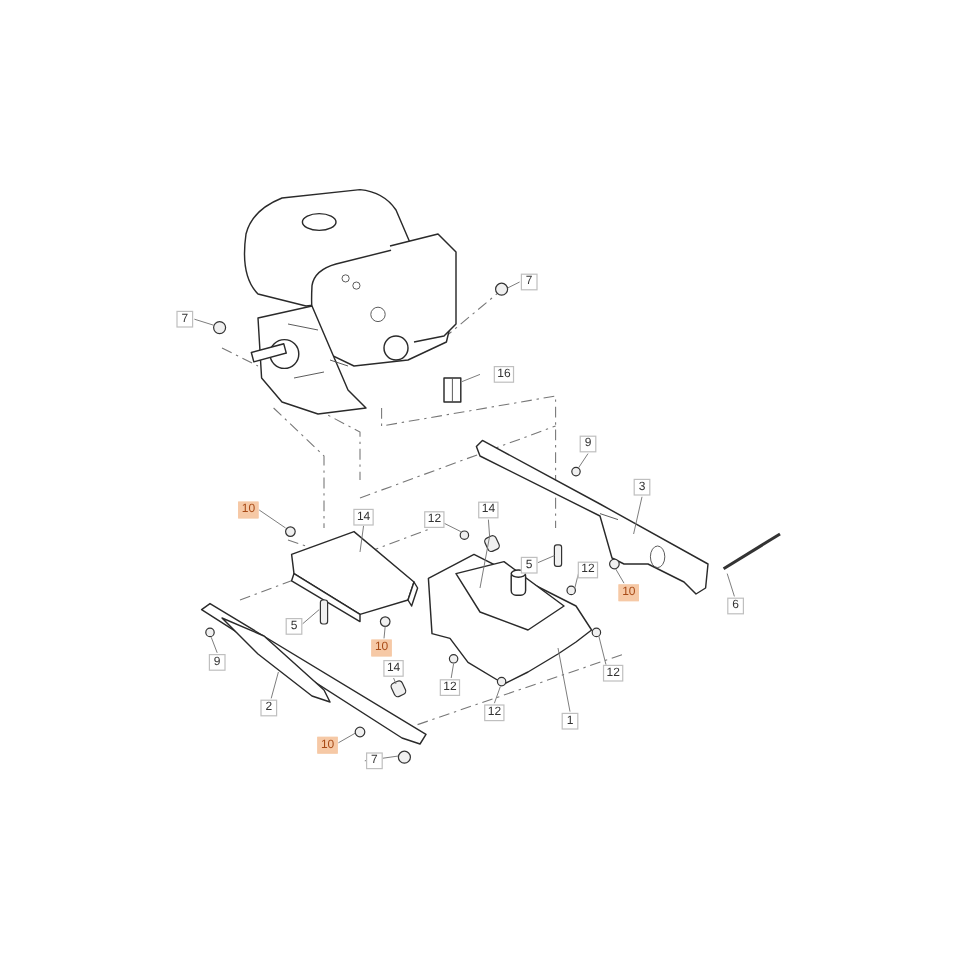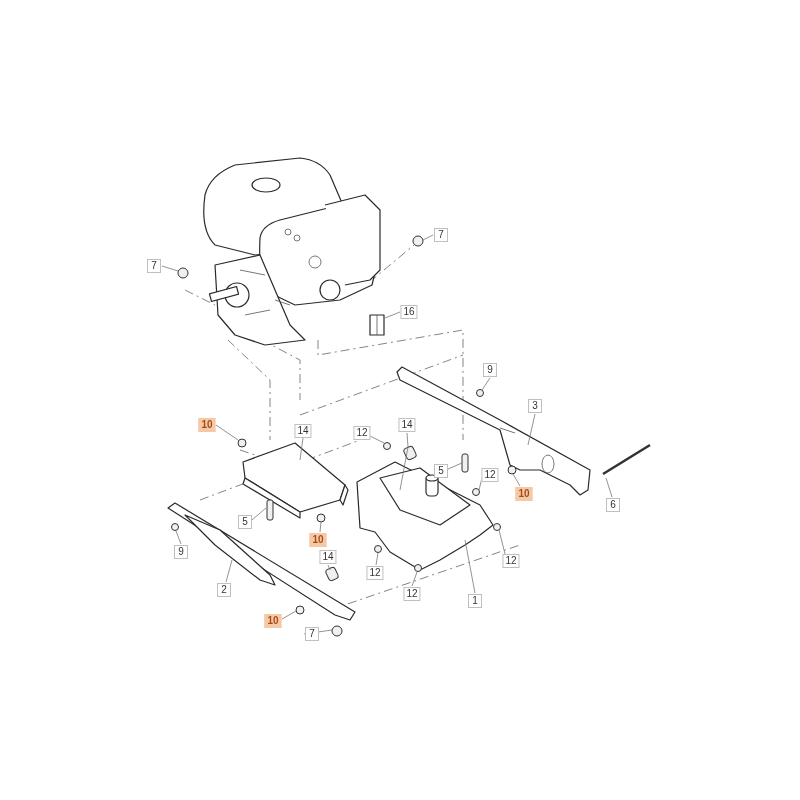--- a/index.html
+++ b/index.html
@@ -5,21 +5,21 @@
     html, body { margin: 0; padding: 0; background: #ffffff; }
     body { width: 800px; height: 800px; position: relative; overflow: hidden;
            font-family: "Liberation Sans", sans-serif; }
     #diagram { position: absolute; left: 0; top: 0; width: 800px; height: 800px; }
     .callout {
       position: absolute; font-size: 10px; color: #333333; line-height: 12px;
       border: 1px solid #bfbfbf; background: #ffffff; padding: 0 2px;
       min-width: 8px; text-align: center; transform: translate(-50%, -50%);
       font-family: "Liberation Sans", sans-serif;
     }
-    .callout.hl { background: #f6c9a6; border-color: #f6c9a6; color: #a84a16; font-weight: bold; }
+    .callout.hl { background: #f6c9a6; border-color: #f6c9a6; color: #a84a16; font-weight: normal; }
     .part { fill: #ffffff; stroke: #2a2a2a; stroke-width: 1.2; stroke-linejoin: round; }
     .thin { fill: none; stroke: #555; stroke-width: 0.8; }
     .dash { fill: none; stroke: #777; stroke-width: 0.9; stroke-dasharray: 9 4 2 4; }
     .lead { fill: none; stroke: #777; stroke-width: 0.8; }
     .hw { fill: #f0f0f0; stroke: #333; stroke-width: 1; }
   </style>
 </head>
 <body>
 
 <svg id="diagram" viewBox="0 0 800 800" xmlns="http://www.w3.org/2000/svg">
@@ -130,21 +130,21 @@
     <path class="lead" d="M612 497 L606 478"></path>
     <path class="lead" d="M226 582 L232 560"></path>
     <path class="lead" d="M475 593 L465 540"></path>
   </g>
 </svg>
 
 <div id="callouts">
   <div class="callout" style="left:154px;top:266px">7</div>
   <div class="callout" style="left:441px;top:235px">7</div>
   <div class="callout" style="left:312px;top:634px">7</div>
-  <div class="callout" style="left:409px;top:312px">16</div>
+  <div class="callout" style="left:420px;top:312px">16</div>
   <div class="callout" style="left:490px;top:370px">9</div>
   <div class="callout" style="left:181px;top:552px">9</div>
   <div class="callout" style="left:535px;top:406px">3</div>
   <div class="callout hl" style="left:207px;top:425px">10</div>
   <div class="callout hl" style="left:318px;top:540px">10</div>
   <div class="callout hl" style="left:524px;top:494px">10</div>
   <div class="callout hl" style="left:273px;top:621px">10</div>
   <div class="callout" style="left:303px;top:431px">14</div>
   <div class="callout" style="left:362px;top:433px">12</div>
   <div class="callout" style="left:490px;top:475px">12</div>

